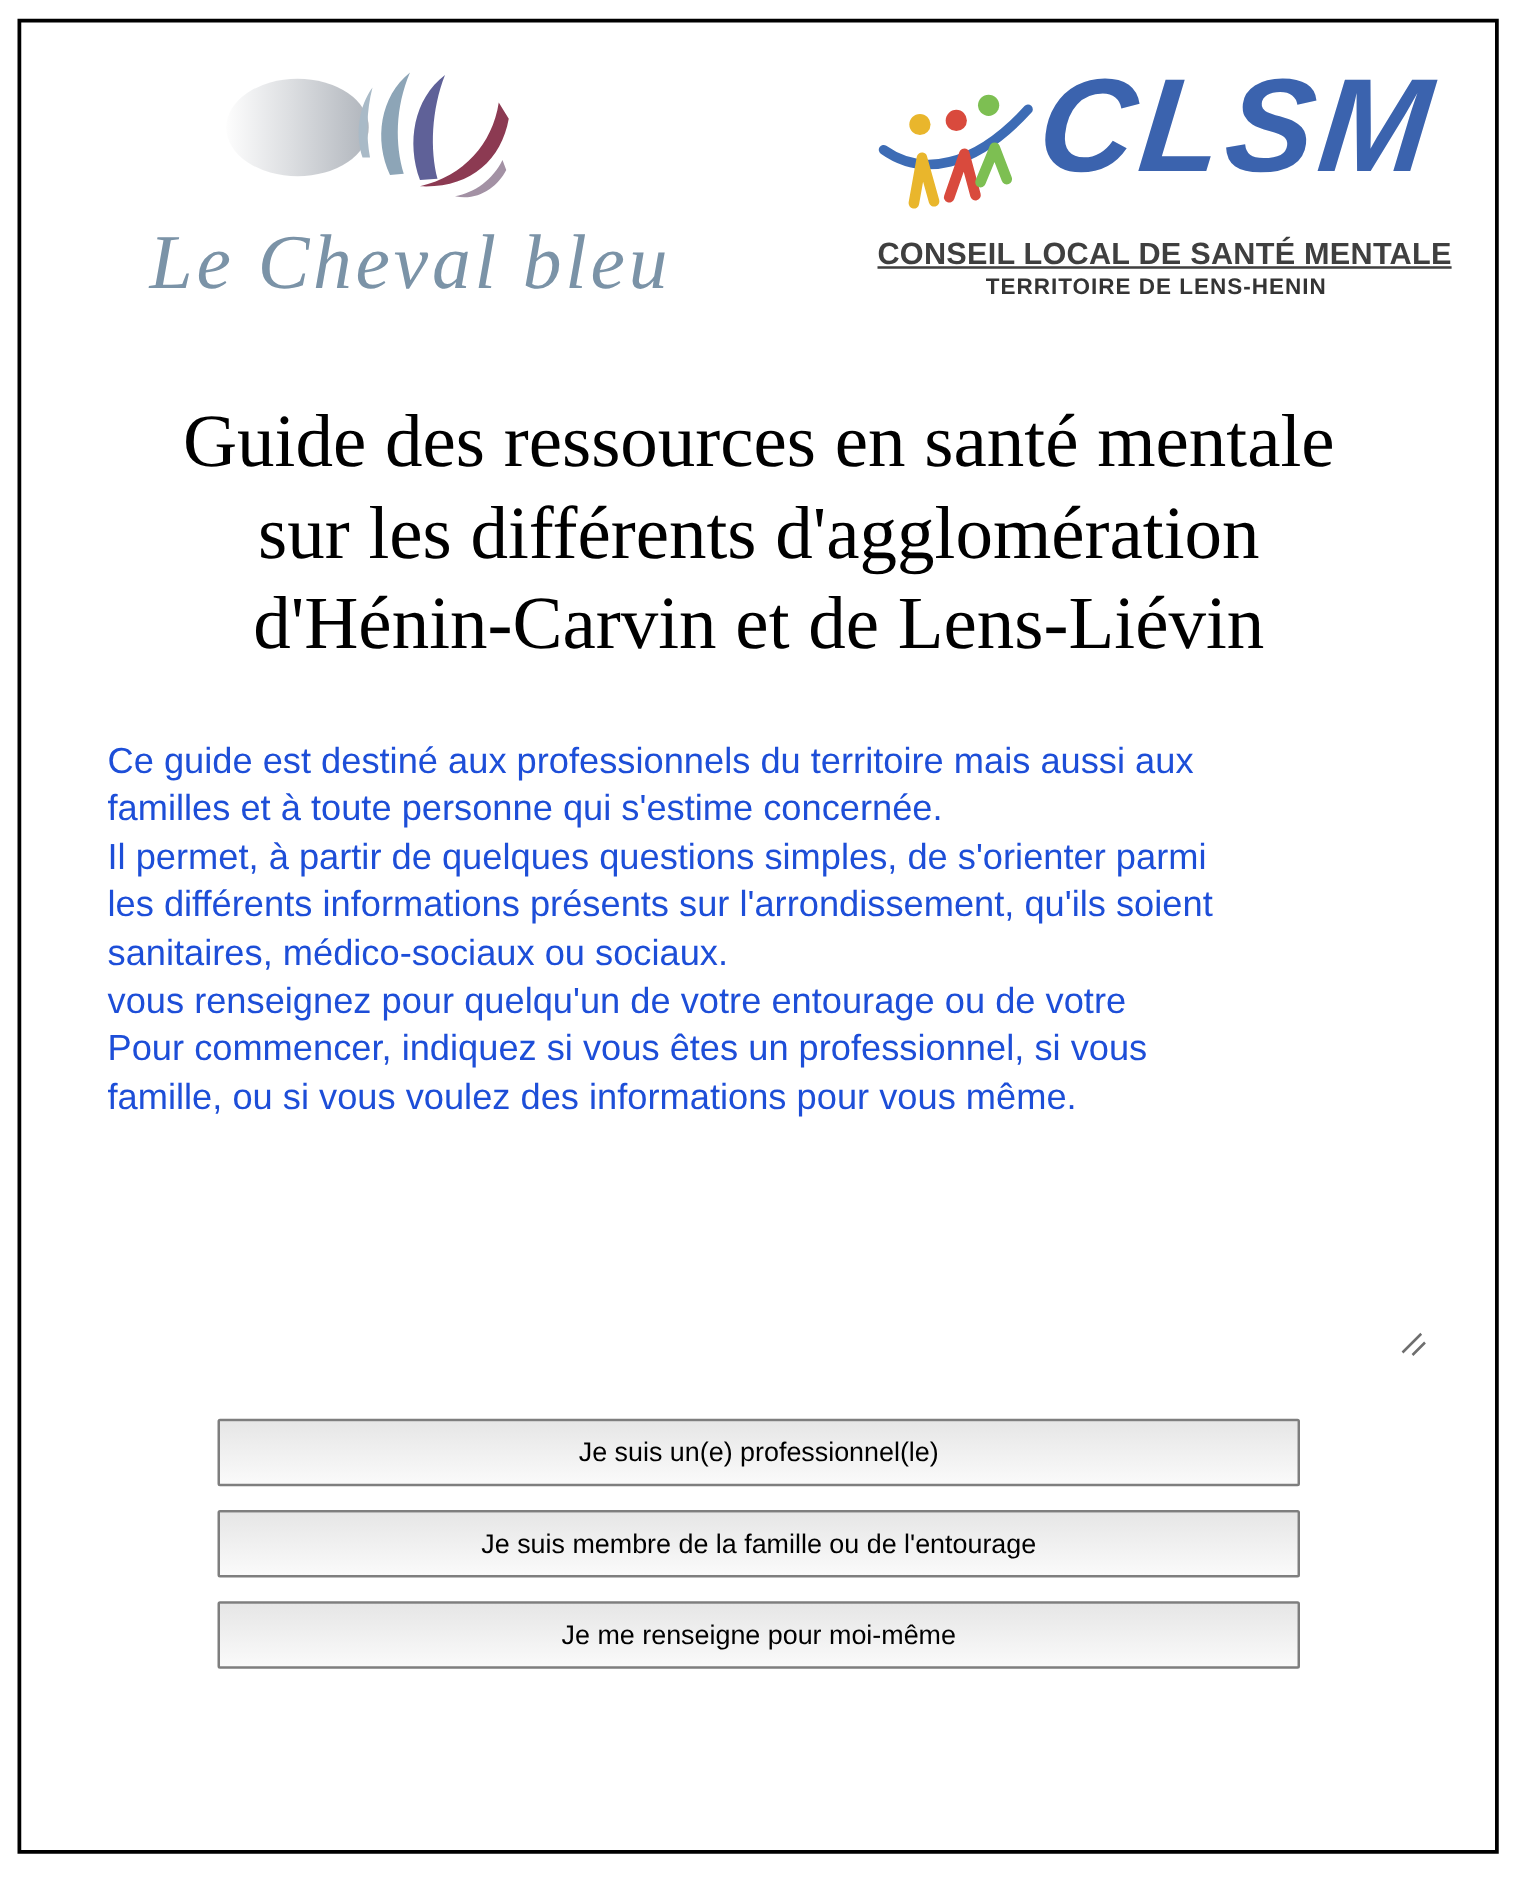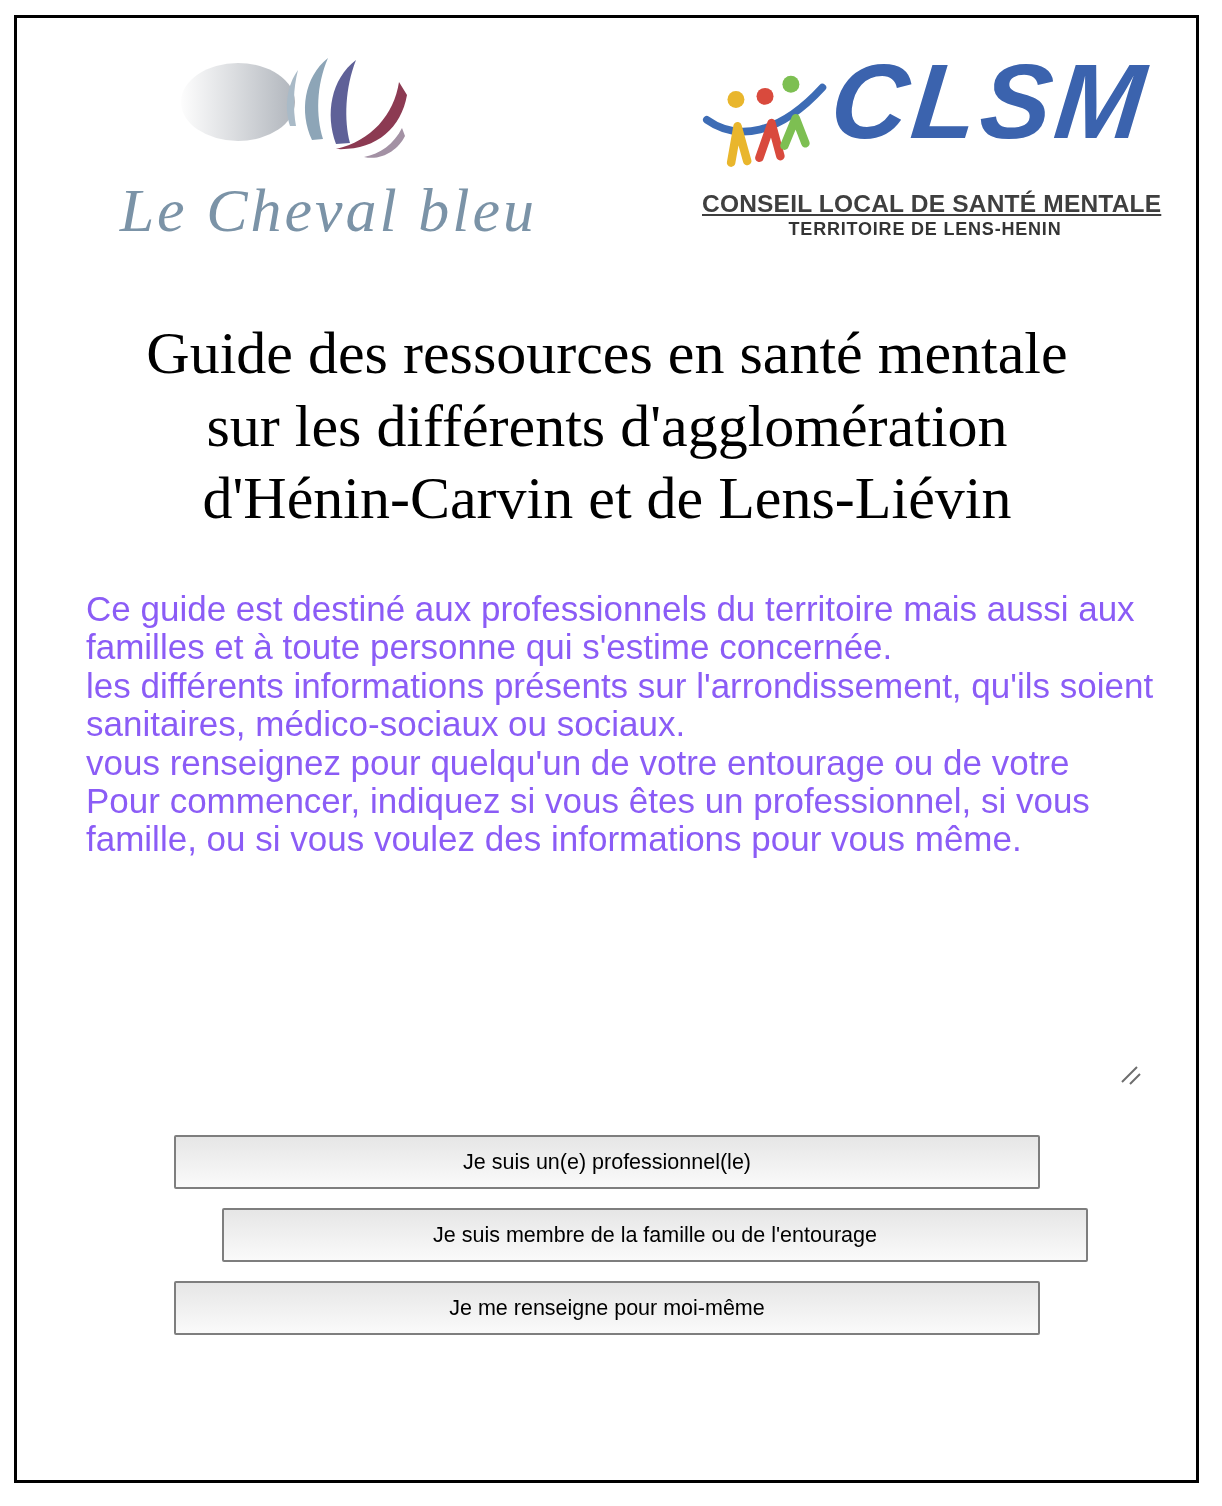--- a/index.html
+++ b/index.html
@@ -21,32 +21,32 @@
   .clsm-cap1{margin-top:4px;text-align:center;font-size:24.5px;font-weight:600;color:#3f3f3f;
              letter-spacing:0.2px;white-space:nowrap;text-decoration:underline;}
   .clsm-cap2{margin-top:1px;text-align:center;font-size:18px;font-weight:800;color:#343434;
              letter-spacing:0.8px;white-space:nowrap;}
 
   
   .title{position:absolute;left:15px;top:317px;width:1184px;text-align:center;color:#000;
          font-family:"Liberation Serif",serif;font-size:60px;line-height:72.5px;}
 
   
-  .intro{position:absolute;left:86px;top:590px;width:1060px;height:496px;color:#8b5cf6;
-         font-size:35px;line-height:38.4px;}
+  .intro{position:absolute;left:86px;top:590px;width:1060px;height:496px;color:#1d4ed8;
+         font-size:29px;line-height:38.4px;}
   .intro-line{white-space:nowrap;}
   .resize-grip{position:absolute;left:1118px;top:1063px;width:24px;height:24px;cursor:nwse-resize;}
 
   
   .btn{position:absolute;left:174px;width:866px;height:54px;box-sizing:border-box;
        border:2px solid #7e7e7e;border-radius:2px;
        background:linear-gradient(180deg,#e6e6e6 0%,#efefef 45%,#fafafa 100%);
        font-family:"Liberation Sans",sans-serif;font-size:21.5px;color:#000;
        display:flex;align-items:center;justify-content:center;padding:0;cursor:pointer;}
-  #btn-0{top:1135px;} #btn-1{top:1208px;margin-left:48px;} #btn-2{top:1281px;}
+  #btn-0{top:1135px;} #btn-1{top:1208px;} #btn-2{top:1281px;}
 </style>
 </head>
 <body>
 
 <div id="canvas">
   <div class="frame"></div>
 
   <div class="logo-cheval">
     <svg width="244" height="112" viewBox="0 0 244 112">
       <defs>
@@ -85,20 +85,21 @@
 
   <div class="title">
     <div>Guide des ressources en santé mentale</div>
     <div>sur les différents d'agglomération</div>
     <div>d'Hénin-Carvin et de Lens-Liévin</div>
   </div>
 
   <div class="intro">
     <div class="intro-line">Ce guide est destiné aux professionnels du territoire mais aussi aux</div>
     <div class="intro-line">familles et à toute personne qui s'estime concernée.</div>
+    <div class="intro-line">Il permet, à partir de quelques questions simples, de s'orienter parmi</div>
     <div class="intro-line">les différents informations présents sur l'arrondissement, qu'ils soient</div>
     <div class="intro-line">sanitaires, médico-sociaux ou sociaux.</div>
     <div class="intro-line">vous renseignez pour quelqu'un de votre entourage ou de votre</div>
     <div class="intro-line">Pour commencer, indiquez si vous êtes un professionnel, si vous</div>
     <div class="intro-line">famille, ou si vous voulez des informations pour vous même.</div>
   </div>
   <svg class="resize-grip" viewBox="0 0 24 24">
     <path d="M4,19 L19,4 M12,21 L22,11" stroke="#6e6e6e" stroke-width="2" fill="none"></path>
   </svg>
 

